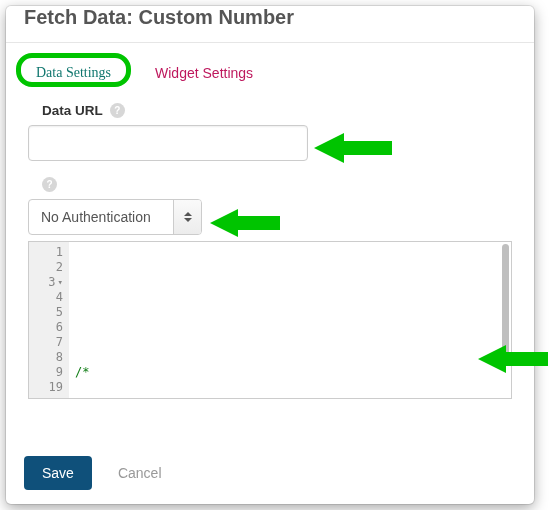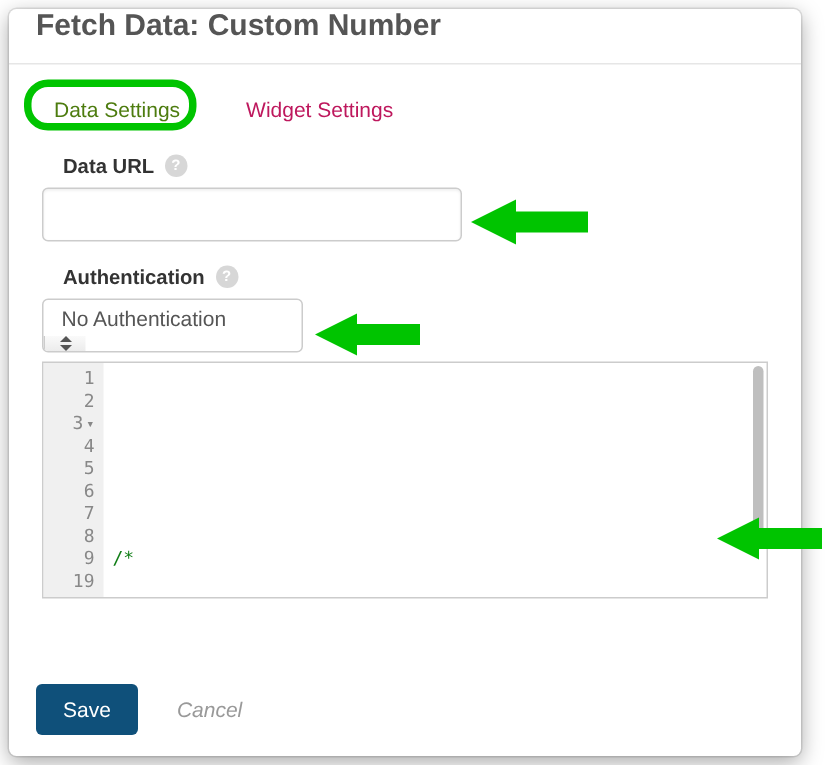--- a/index.html
+++ b/index.html
@@ -40,21 +40,22 @@
     align-items: center;
   }
   .tab {
     font-size: 14px;
     color: #be185d;
     padding: 4px 8px;
     cursor: pointer;
     border-radius: 4px;
   }
   .tab.active {
-    color: #4d7c0f;
+    color: #0f766e;
+    font-family: Liberation Serif, serif;
   }
   .green-circle {
     position: absolute;
     border: 5px solid #00c400;
     border-radius: 16px;
     pointer-events: none;
   }
   .content {
     padding: 0 22px 10px 22px;
     flex: 1;
@@ -91,21 +92,20 @@
     box-shadow: inset 0 1px 2px rgba(0,0,0,0.07);
   }
   .select-wrap {
     display: inline-flex;
     border: 1px solid #ccc;
     border-radius: 4px;
     height: 36px;
     overflow: hidden;
     width: 174px;
     background: #fff;
-    flex-direction: column;
   }
   .select-value {
     flex: 1;
     display: flex;
     align-items: center;
     padding: 0 12px;
     font-size: 14px;
     color: #555;
   }
   .select-caret {
@@ -186,21 +186,20 @@
     padding: 9px 18px;
     font-size: 14px;
     cursor: pointer;
   }
   .btn-cancel {
     background: none;
     border: none;
     color: #999;
     font-size: 14px;
     cursor: pointer;
-    font-style: italic;
   }
   
   .arrow {
     position: absolute;
     pointer-events: none;
   }
   .arrow svg { display: block; }
 </style>
 </head>
 <body>
@@ -218,21 +217,20 @@
 
   <div class="content">
 
     <div class="field-label">
       <span>Data URL</span>
       <span class="help-icon">?</span>
     </div>
     <input class="text-input" type="text" value="" style="">
 
     <div class="field-label" style="margin-top:16px">
-      <span>Authentication</span>
       <span class="help-icon">?</span>
     </div>
     <div class="select-wrap">
       <div class="select-value">No Authentication</div>
       <div class="select-caret">
         <div class="caret-up"></div>
         <div class="caret-down"></div>
       </div>
     </div>
 

